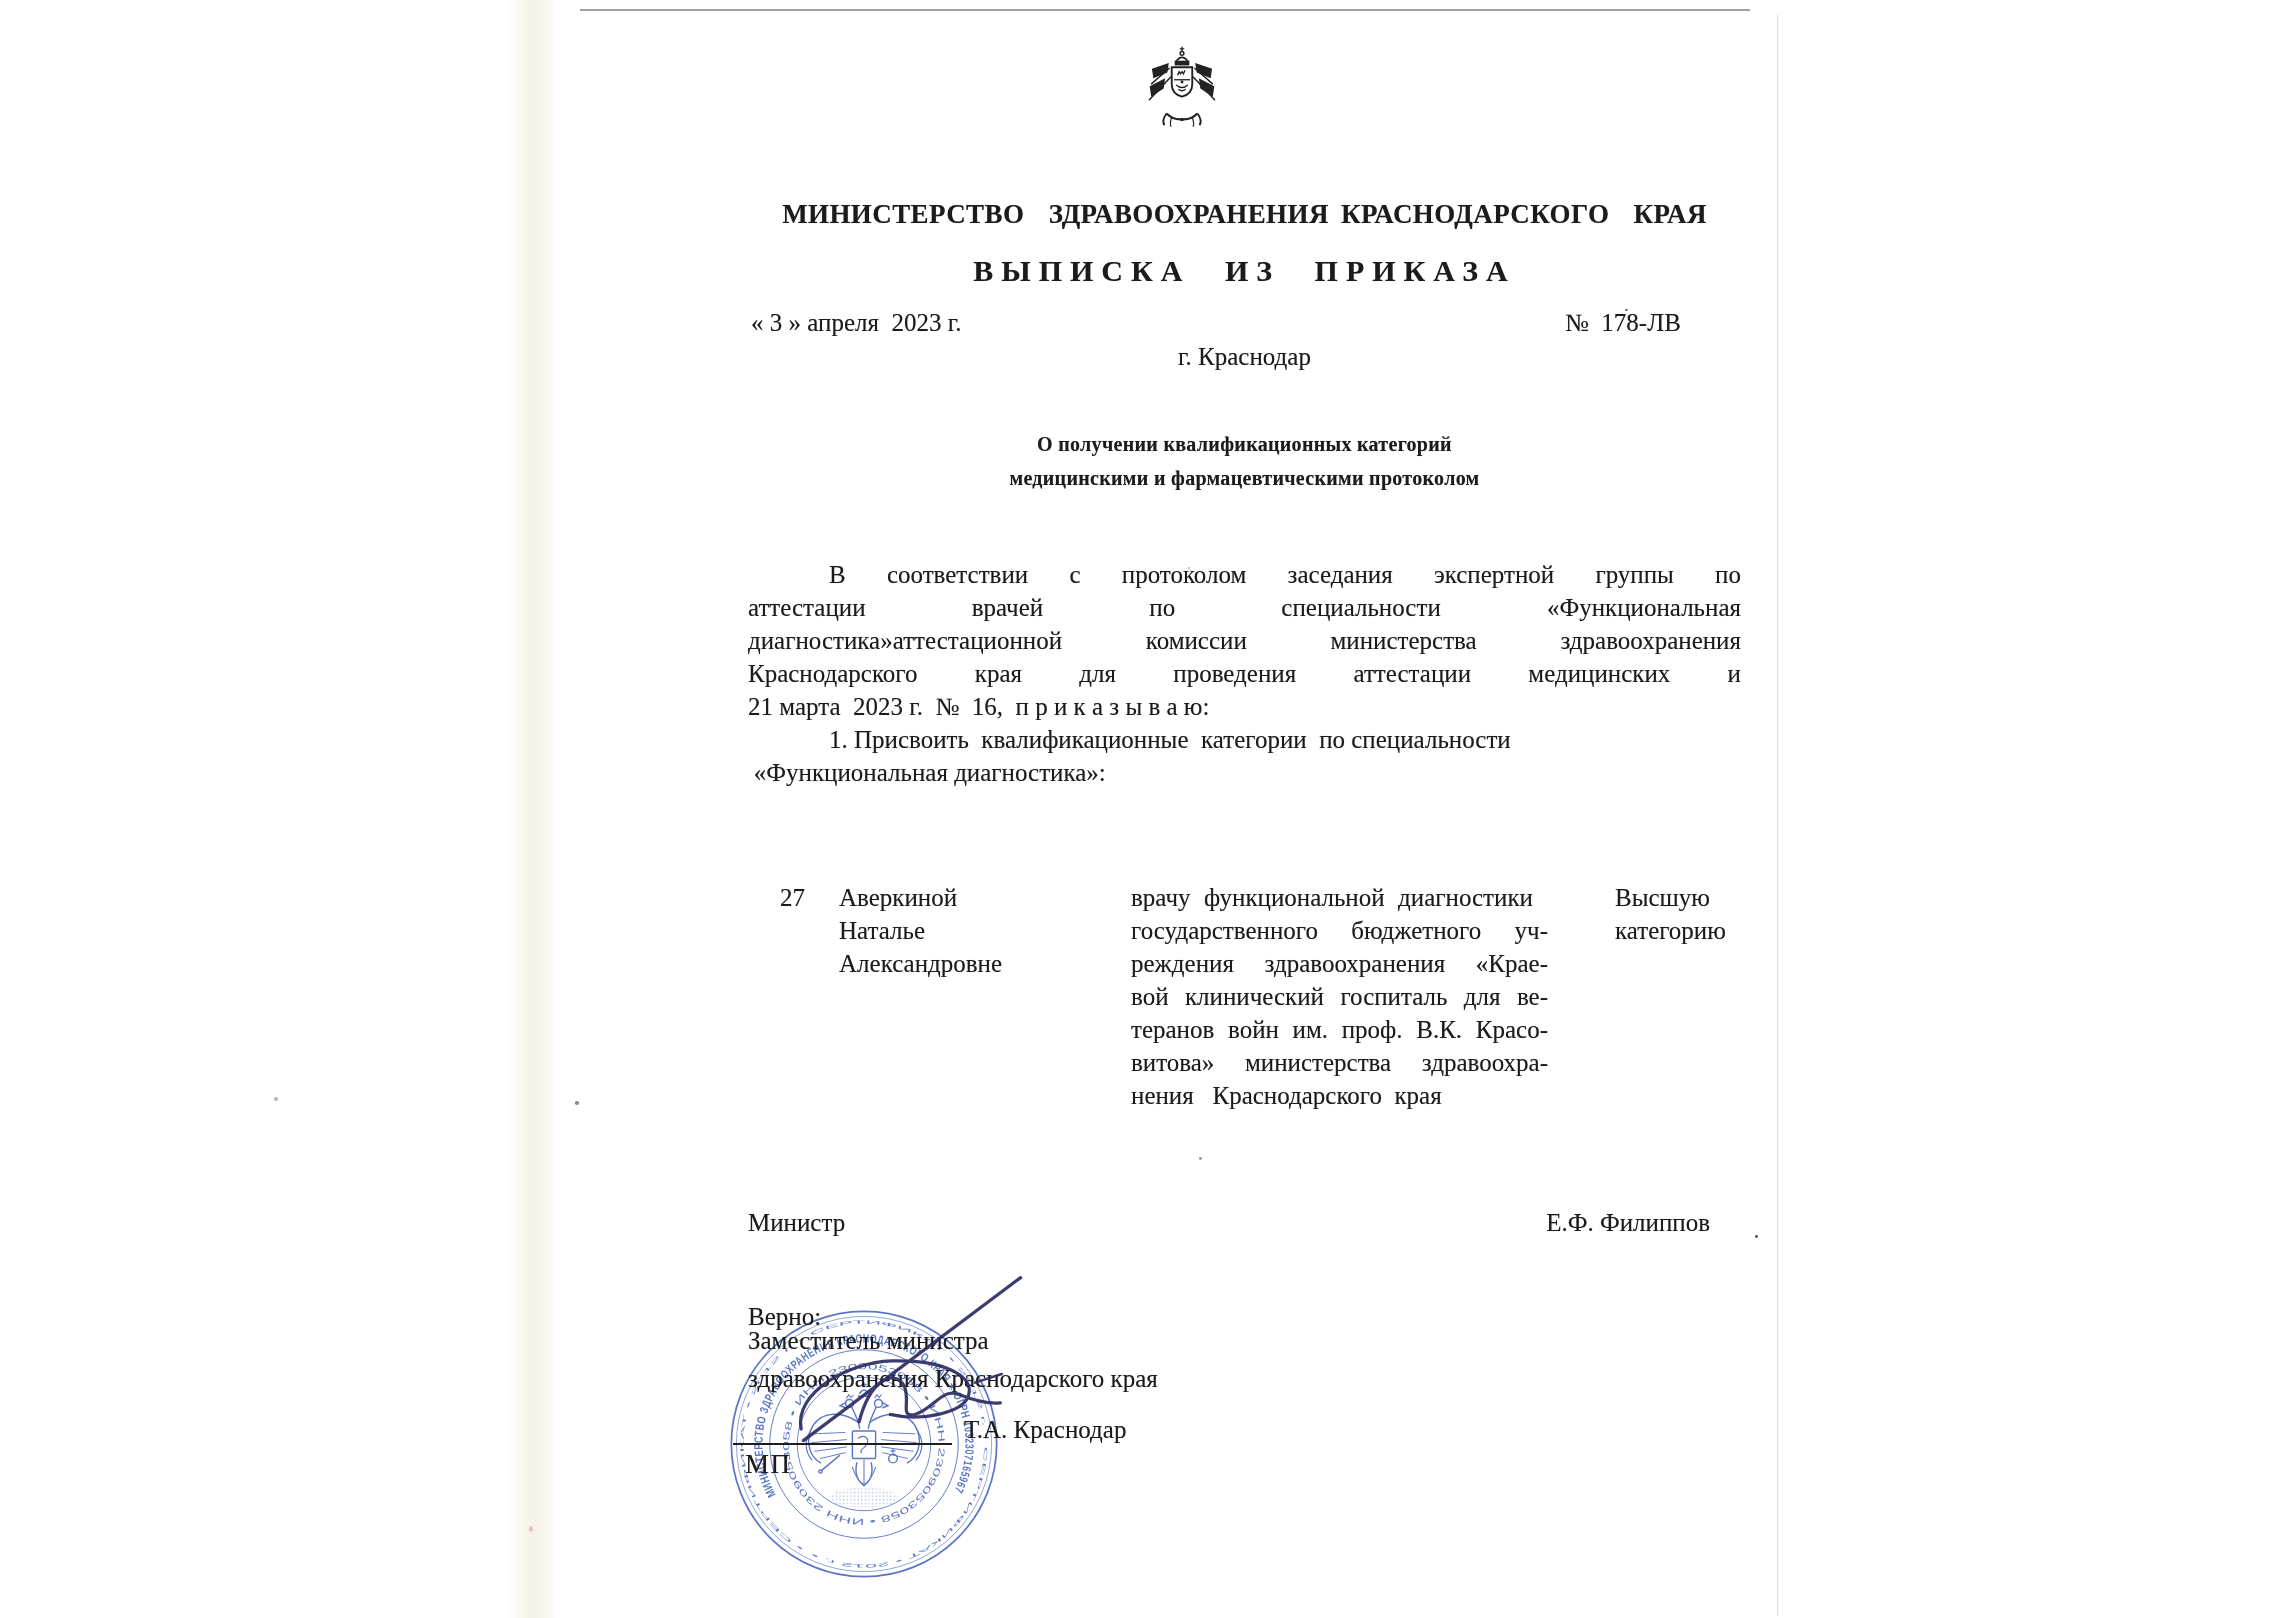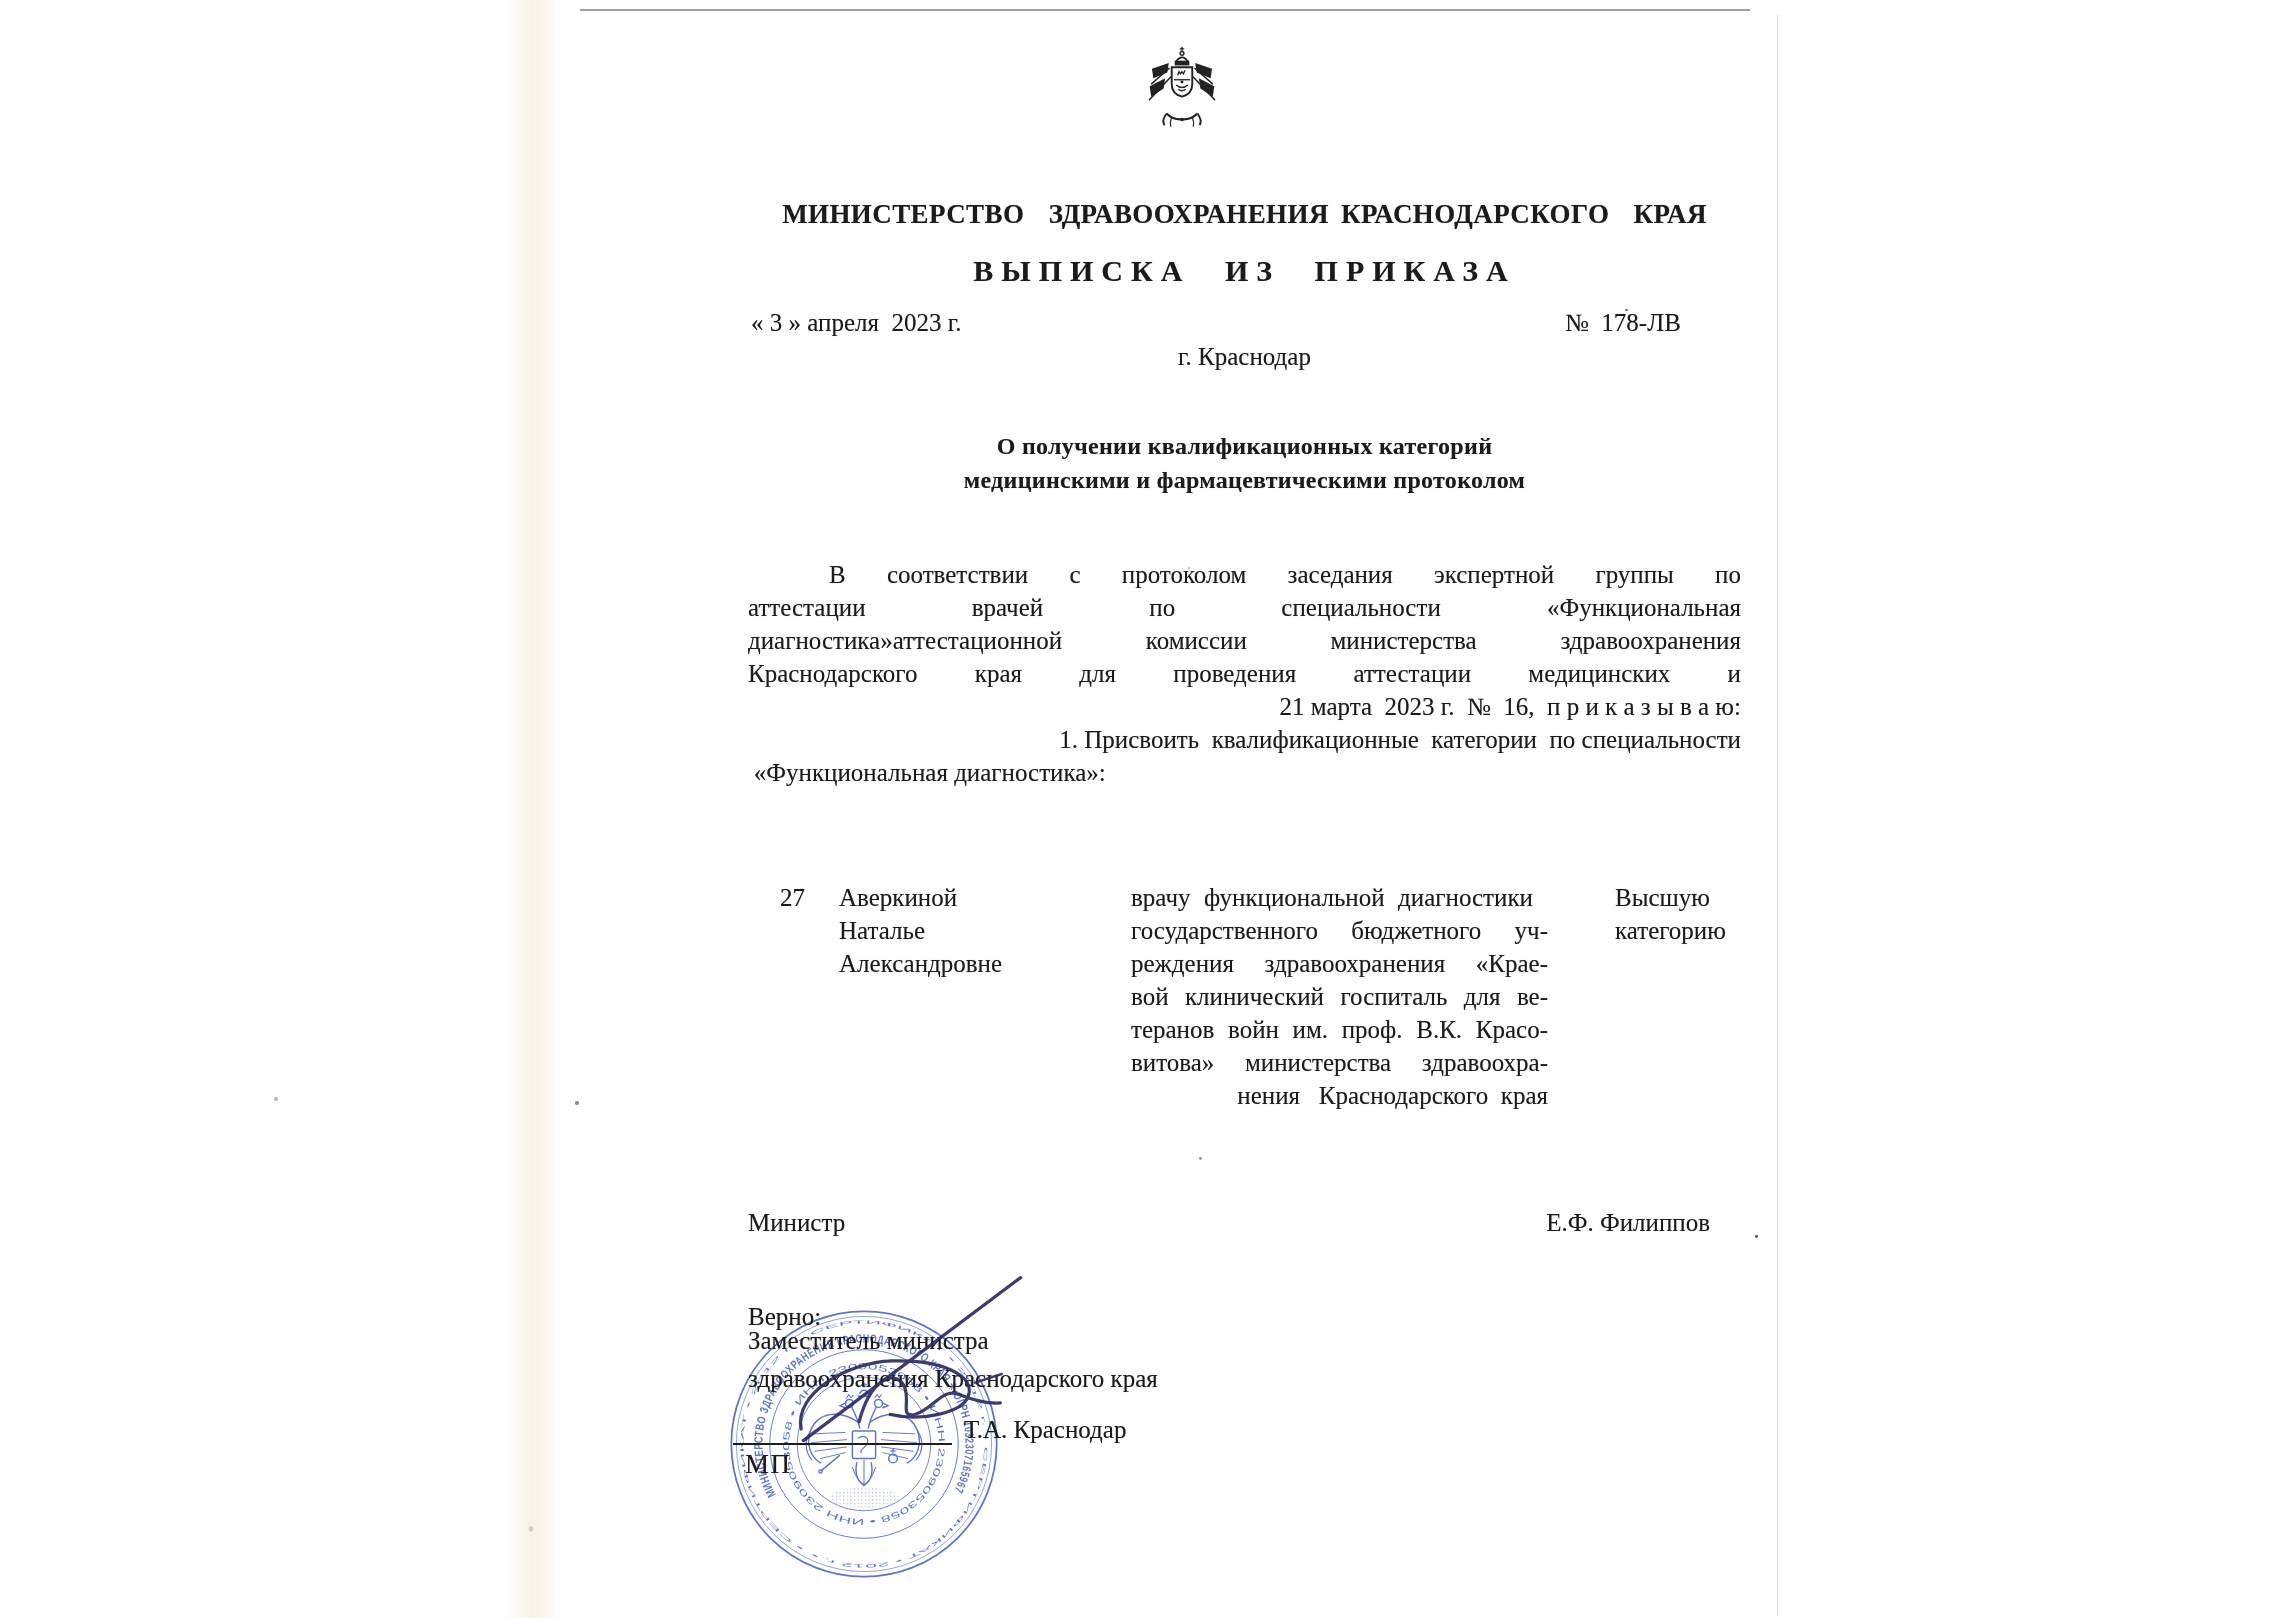--- a/index.html
+++ b/index.html
@@ -1,26 +1,26 @@
 <!DOCTYPE html>
 <html style="font-size:11.6px"><head>
 <meta charset="utf-8">
 <style>
   html,body{margin:0;padding:0;}
   body{width:2284px;height:1618px;background:#ffffff;overflow:hidden;position:relative;
        font-family:"Liberation Serif","DejaVu Serif",serif;color:#1b1b1b;}
   .sheet{position:absolute;inset:0;}
   .abs{position:absolute;}
   .txt{text-shadow:0 0 0.7px rgba(35,35,35,.42);}
-  .pre{white-space:pre-wrap;text-align:right;}
+  .pre{white-space:pre-wrap;}
   .center{text-align:center;}
   .h1{font-size:27px;font-weight:bold;word-spacing:5px;letter-spacing:0.4px;}
   .h2{font-size:30px;font-weight:bold;letter-spacing:8px;word-spacing:19px;}
   .meta{font-size:25px;}
-  .ttl{font-size:24px;font-weight:bold;letter-spacing:0.3px;}
+  .ttl{font-size:20px;font-weight:bold;letter-spacing:0.3px;}
   .bl{font-size:25px;line-height:33px;}
   .jl{text-align:justify;text-align-last:justify;}
   .ind{text-indent:81px;}
   .cell{font-size:25px;line-height:33px;margin-left:32px;}
   .sig{font-size:25px;}
   .mp{font-size:27px;letter-spacing:1.4px;}
   
   .topline{left:580px;top:9.4px;width:1170px;height:1.4px;background:#8f8f8f;opacity:.85;}
   .rightedge{left:1777px;top:14.5px;width:1.4px;height:1601px;background:#dcdcd8;}
   .leftband{left:506px;top:0;width:48px;height:1618px;

